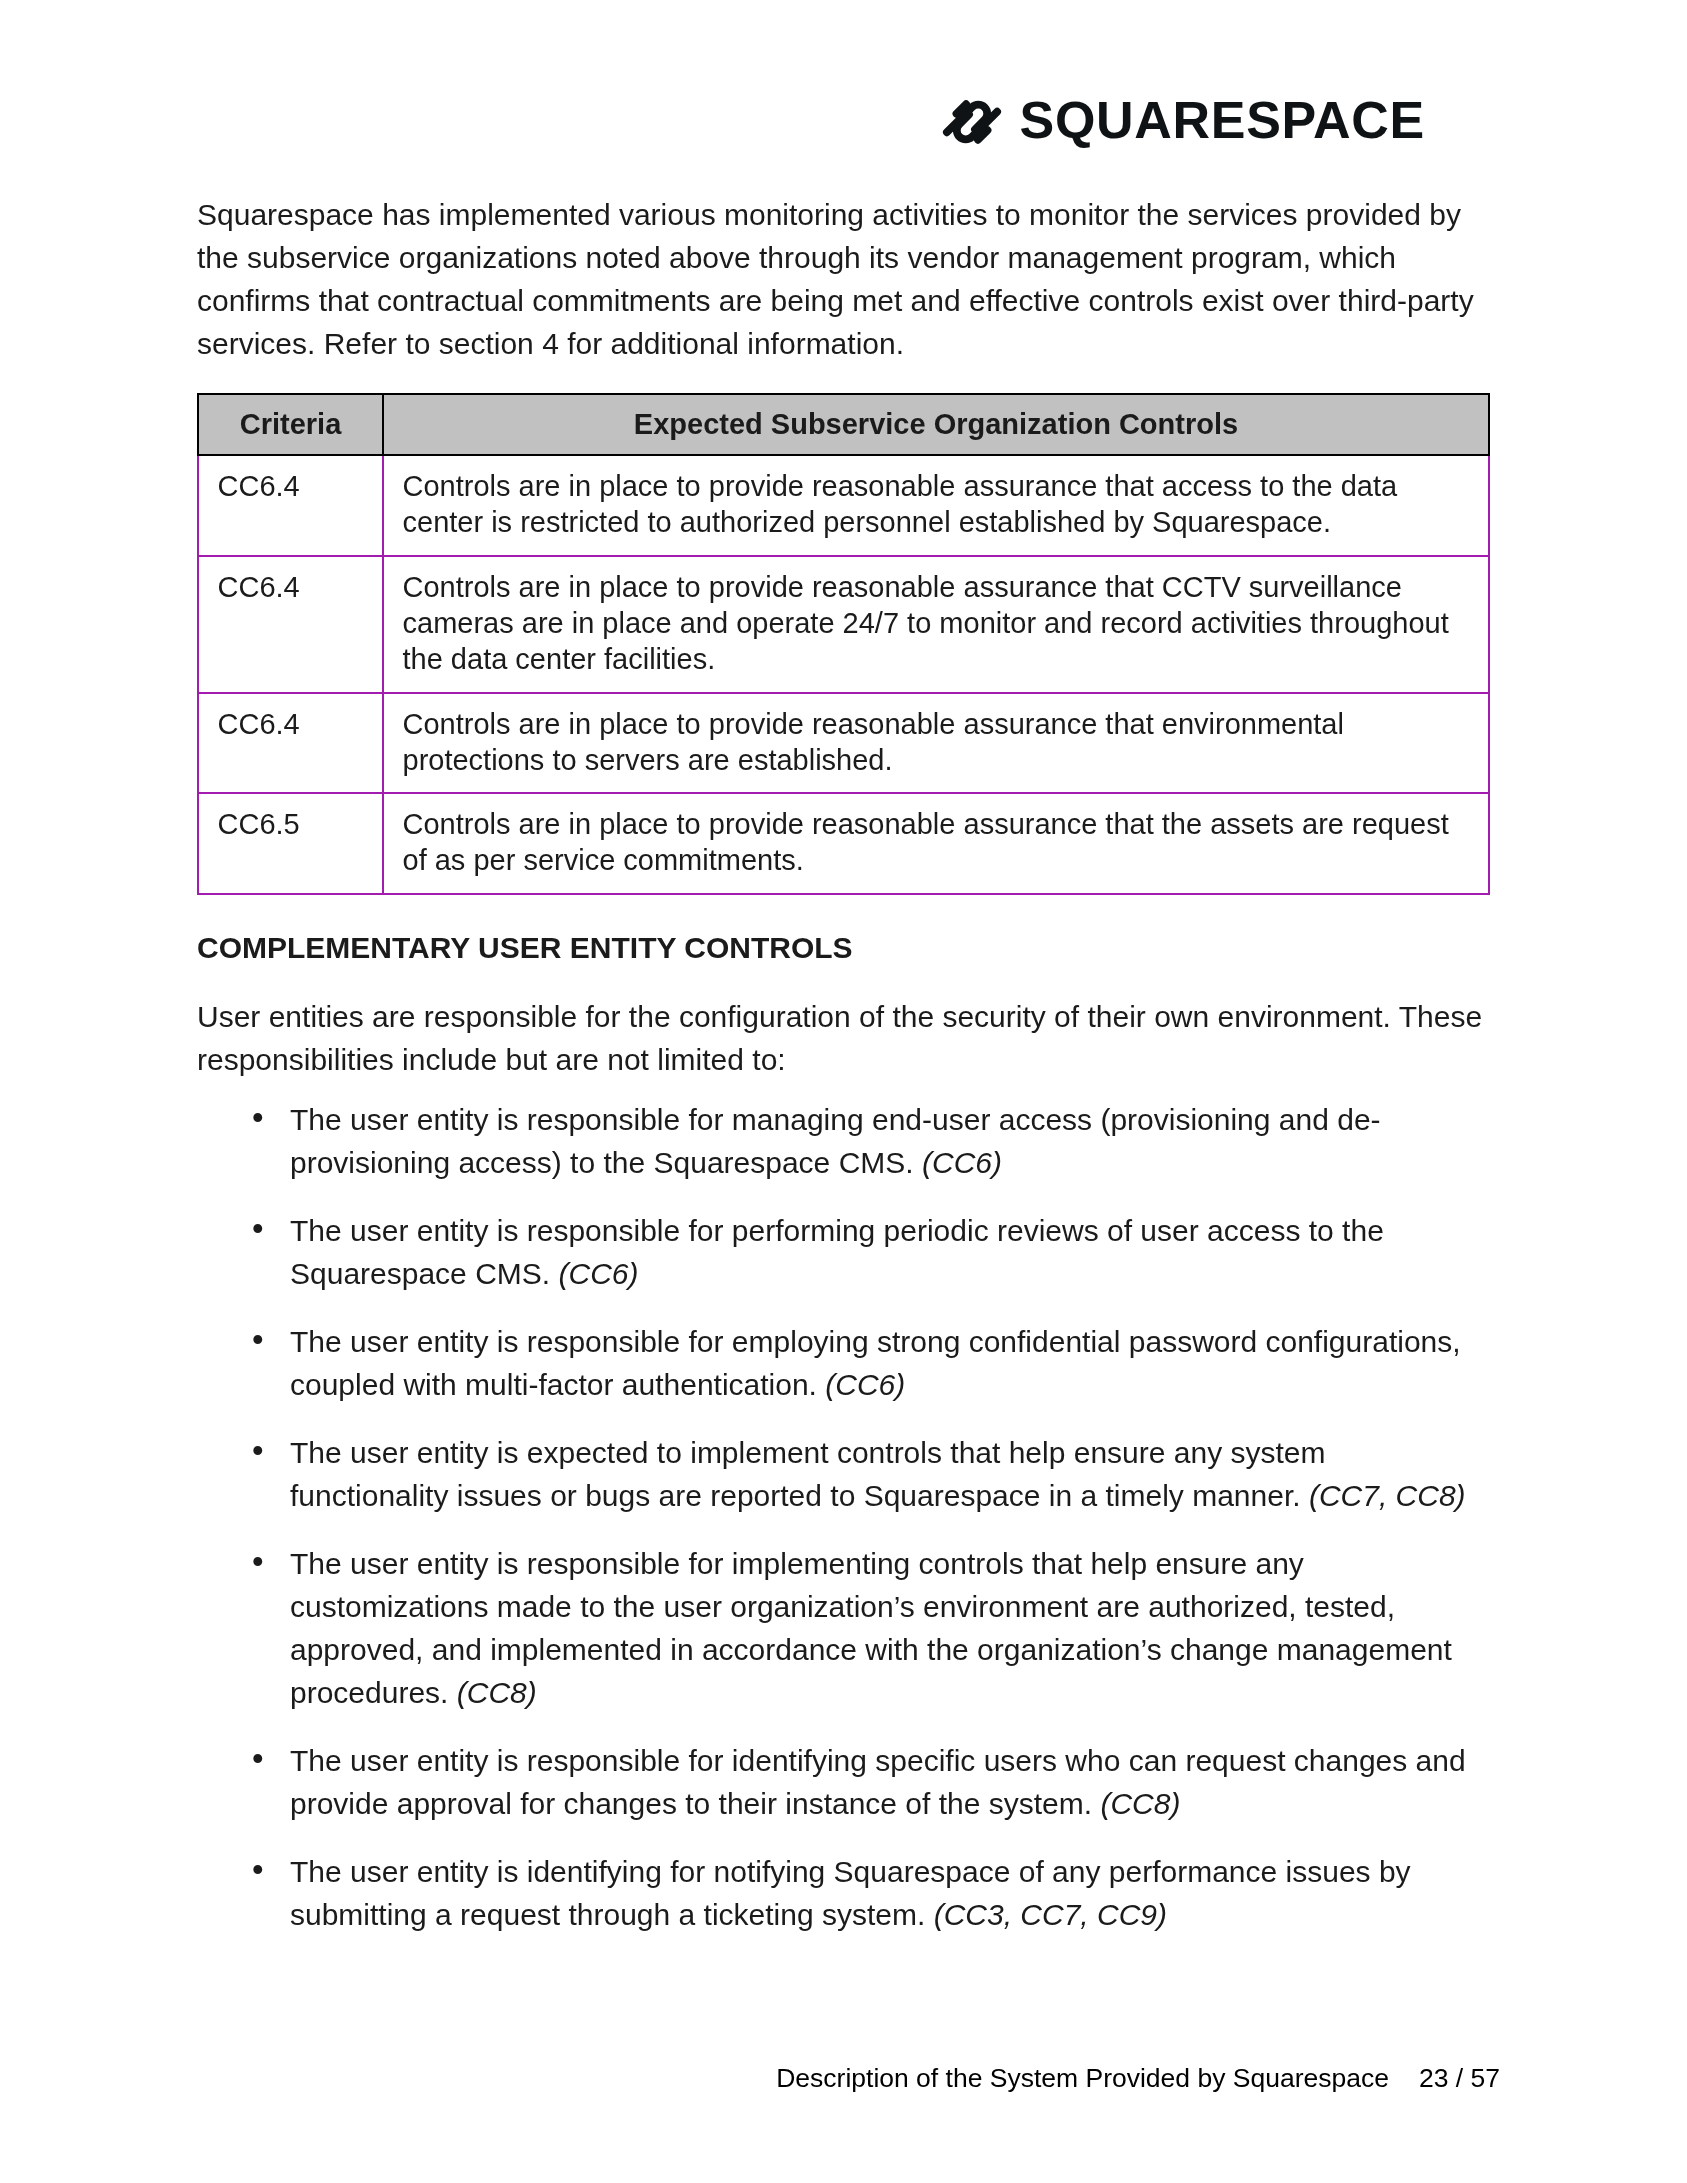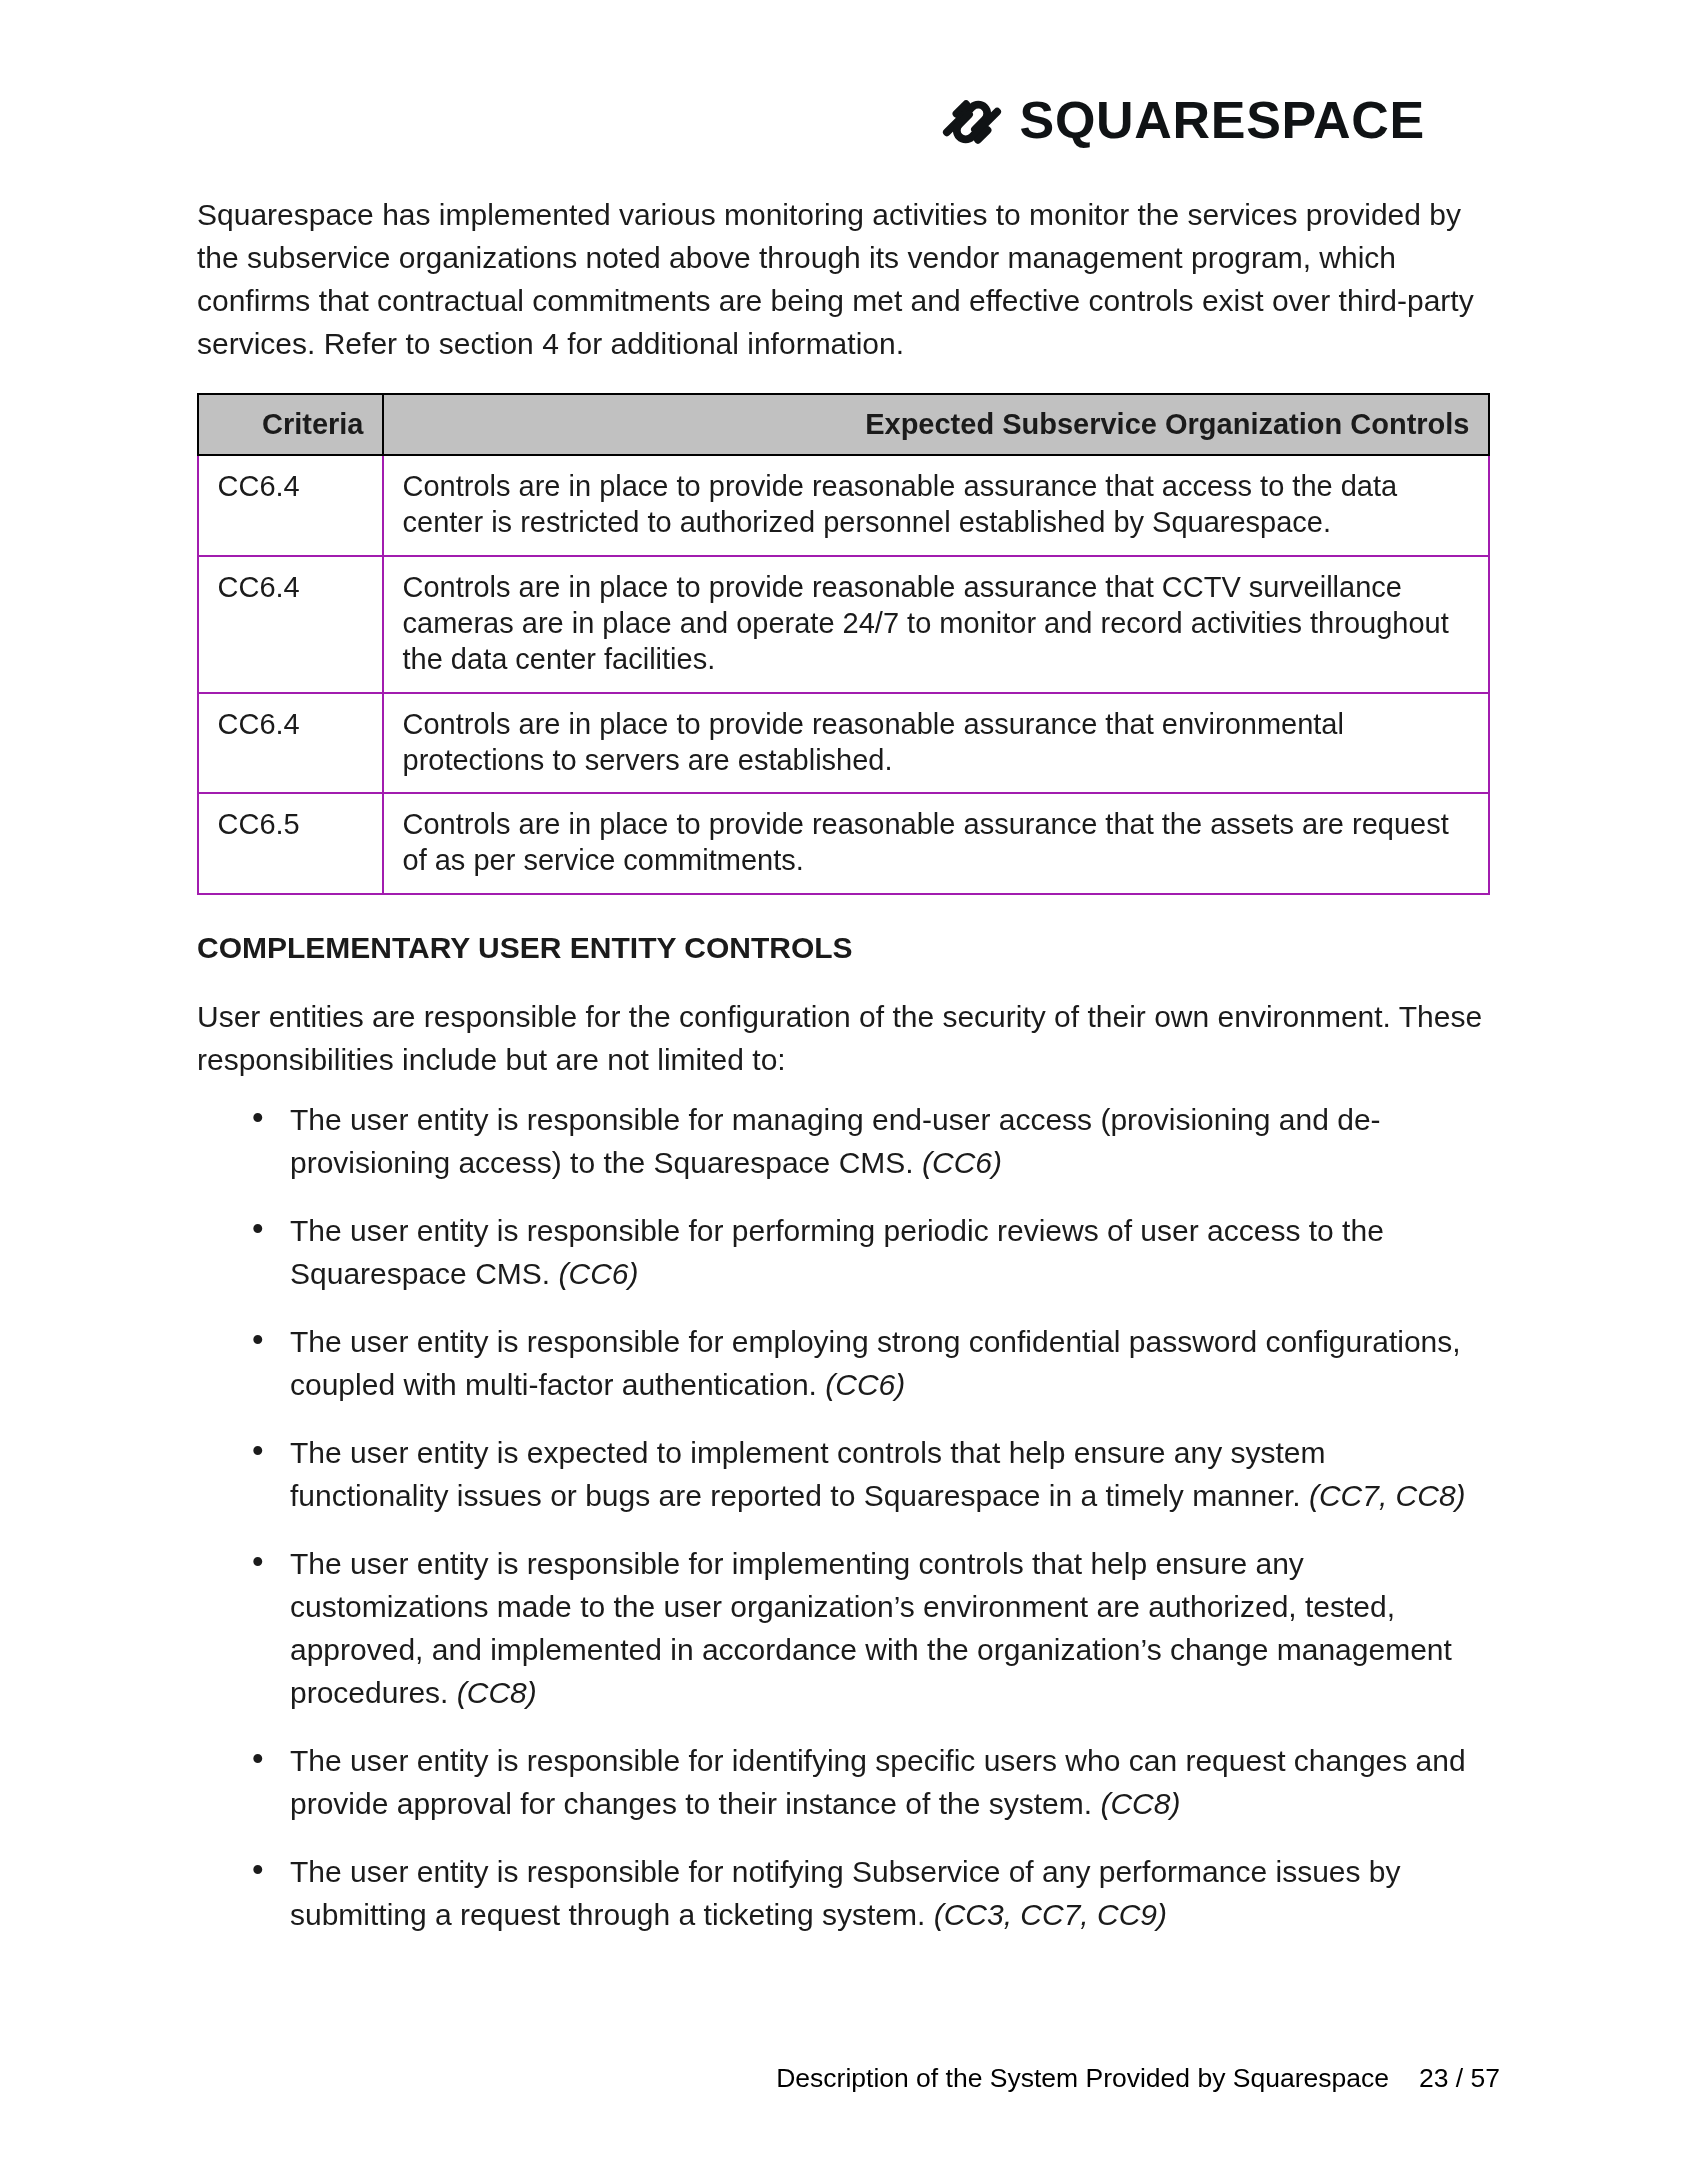--- a/index.html
+++ b/index.html
@@ -47,21 +47,21 @@
   table.doc-table {
     border-collapse: collapse;
     width: 1293px;
     border: 2.6px solid #000;
     table-layout: fixed;
   }
   table.doc-table col.c1 { width: 185px; }
   table.doc-table th {
     background: #c1c1c1;
     font-weight: 700;
-    text-align: right;
+    text-align: center;
     font-size: 29px;
     line-height: 33px;
     padding: 13.2px 18.5px;
     border: 2px solid #000;
     margin-left: 8px;
   }
   table.doc-table td {
     font-size: 29px;
     line-height: 36px;
     padding: 12px 18.5px 14.6px 18.5px;
@@ -168,21 +168,21 @@
 
     <p class="intro">User entities are responsible for the configuration of the security of their own environment. These responsibilities include but are not limited to:</p>
 
     <ul class="cuec-list">
       <li><span>The user entity is responsible for managing end-user access (provisioning and de-provisioning access) to the Squarespace CMS.</span> <span class="cc-ref">(CC6)</span></li>
       <li><span>The user entity is responsible for performing periodic reviews of user access to the Squarespace CMS.</span> <span class="cc-ref">(CC6)</span></li>
       <li><span>The user entity is responsible for employing strong confidential password configurations, coupled with multi-factor authentication.</span> <span class="cc-ref">(CC6)</span></li>
       <li><span>The user entity is expected to implement controls that help ensure any system functionality issues or bugs are reported to Squarespace in a timely manner.</span> <span class="cc-ref">(CC7, CC8)</span></li>
       <li><span>The user entity is responsible for implementing controls that help ensure any customizations made to the user organization’s environment are authorized, tested, approved, and implemented in accordance with the organization’s change management procedures.</span> <span class="cc-ref">(CC8)</span></li>
       <li><span>The user entity is responsible for identifying specific users who can request changes and provide approval for changes to their instance of the system.</span> <span class="cc-ref">(CC8)</span></li>
-      <li><span>The user entity is responsible for notifying Subservice of any performance issues by submitting a request through a ticketing system.</span> <span class="cc-ref">(CC3, CC7, CC9)</span></li>
+      <li><span>The user entity is identifying for notifying Squarespace of any performance issues by submitting a request through a ticketing system.</span> <span class="cc-ref">(CC3, CC7, CC9)</span></li>
     </ul>
 
   </div>
 
   <div class="footer">
     <span>Description of the System Provided by Squarespace</span><span class="page-num">23 / 57</span>
   </div>
 
 </div>
 

